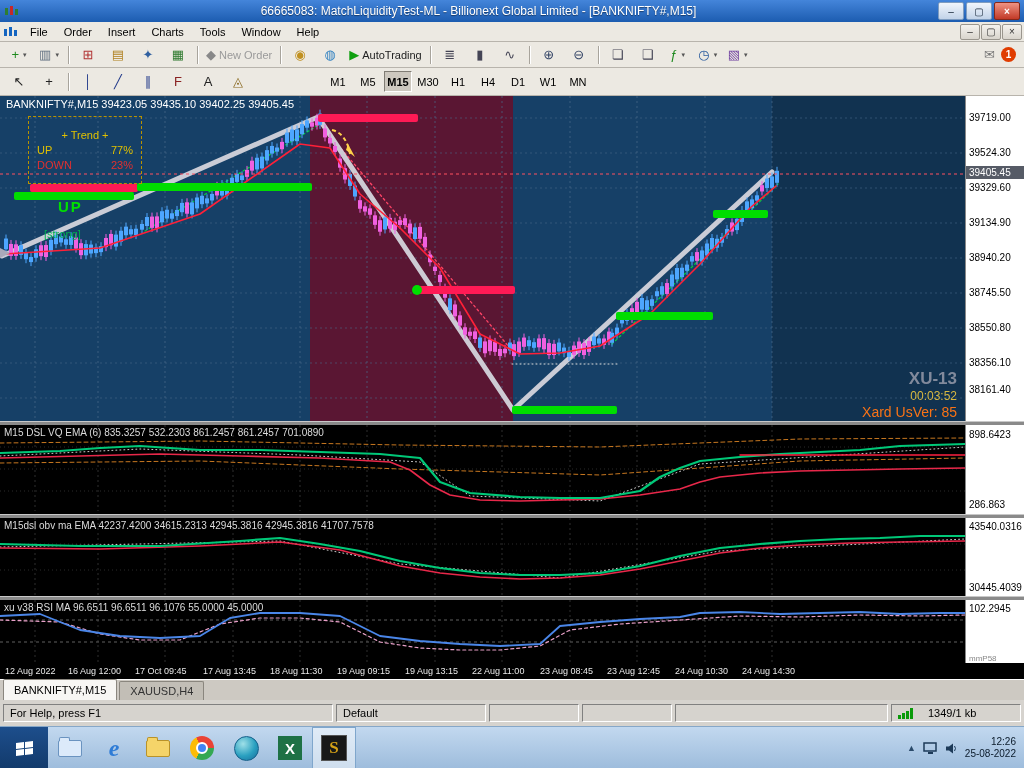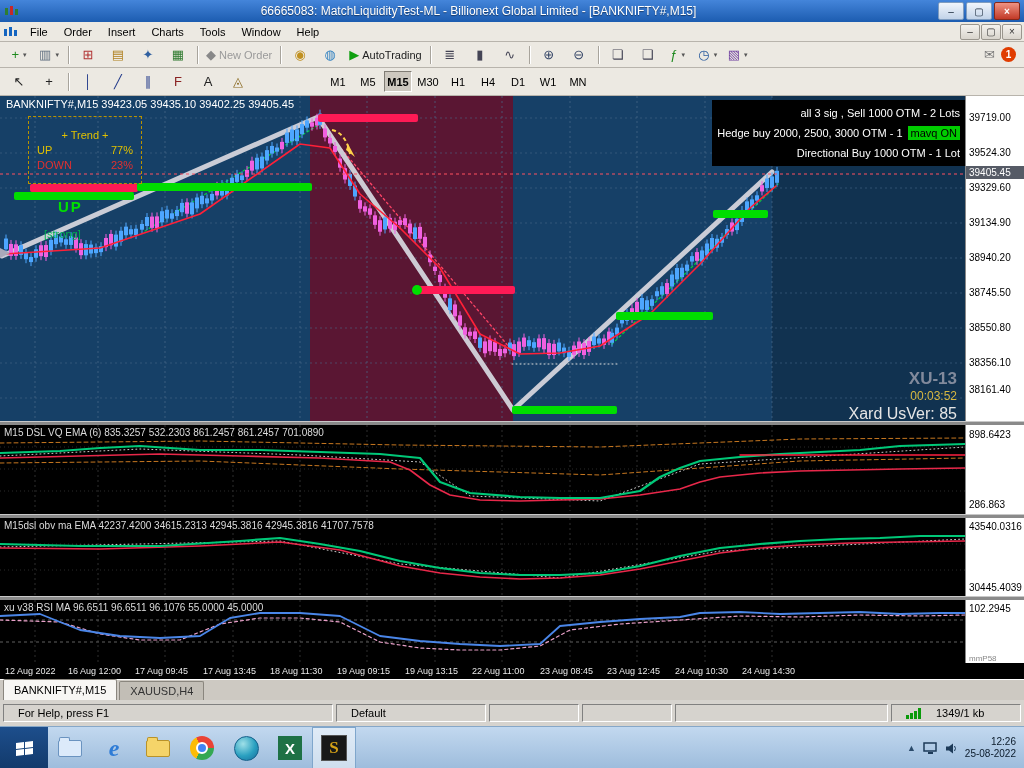--- a/index.html
+++ b/index.html
@@ -53,34 +53,34 @@
   .trendbox{position:absolute;left:28px;top:20px;width:96px;border:1px dashed #b89200;padding:12px 8px;color:#e0c000;font-size:11px}
   .trendbox .trow{display:flex;justify-content:space-between;margin-top:3px}
   .trendbox .down{color:#e23030}
   .bigup{position:absolute;left:58px;top:102px;color:#00e000;font-weight:bold;font-size:15px;letter-spacing:2px}
   .stronglbl{position:absolute;left:44px;top:132px;color:#00b050;font-size:11px}
   .sigbox{position:absolute;right:0;top:4px;background:#000;color:#fff;font-size:11px;text-align:right;padding:3px 5px;line-height:20px;white-space:nowrap}
   .sigchip{display:inline-block;background:#00cc00;color:#000;padding:0 3px;margin-left:5px;line-height:14px}
   .wmark{position:absolute;right:8px;top:272px;text-align:right;line-height:1.25}
   .wm1{font-size:17px;font-weight:bold;color:#828a9c}
   .wm2{font-size:12px;color:#d8b840}
-  .wm3{font-size:16px;color:#e5e5e5}
+  .wm3{font-size:14px;color:#f97316}
 
   
   #time-axis{position:relative;height:16px;background:#000;color:#e8e8e8;font-size:9px}
   #time-axis .tlbl{position:absolute;top:3px;white-space:nowrap}
 
   
   #tabs{height:21px;background:#cdc9c2;border-top:1px solid #fff;display:flex;align-items:flex-end;padding-left:3px;box-sizing:border-box}
   .tab{height:18px;display:flex;align-items:center;padding:0 10px;font-size:11px;border:1px solid #8a867e;border-bottom:none;margin-right:2px;background:#c2beb6;color:#333;border-radius:2px 2px 0 0}
   .tab.active{background:#f7f6f3;color:#000;height:20px}
 
   
   #statusbar{height:26px;background:#d6d3ce;display:flex;align-items:center;padding:2px 3px;box-sizing:border-box;gap:3px}
-  .sseg{height:18px;display:flex;align-items:center;padding:0 14px;border:1px solid;border-color:#808080 #fff #fff #808080;box-sizing:border-box}
+  .sseg{height:18px;display:flex;align-items:center;padding:0 6px;border:1px solid;border-color:#808080 #fff #fff #808080;box-sizing:border-box}
   .sseg.grow{flex:1}
   .conn{display:flex;align-items:center;gap:12px}
 
   
   #taskbar{height:42px;background:linear-gradient(#c2d8ef,#9dbcdc);border-top:1px solid #86a7c8;display:flex;align-items:stretch}
   #start-btn{width:48px;background:linear-gradient(#1d4e8c,#123a6b);display:flex;align-items:center;justify-content:center}
   .winlogo{display:grid;grid-template-columns:8px 8px;grid-template-rows:6px 6px;gap:1px;transform:skewY(-6deg)}
   .winlogo div{background:#fff}
   #task-icons{display:flex;align-items:stretch}
   .tk{width:44px;display:flex;align-items:center;justify-content:center;border:1px solid transparent;box-sizing:border-box}
@@ -635,25 +635,20 @@
               <span>UP</span>
               <span>77%</span>
             </div>
           <div class="trow down">
               <span>DOWN</span>
               <span>23%</span>
             </div>
         </div>
         <div class="bigup">UP</div>
         <div class="stronglbl">[strong]</div>
-        <div class="sigbox">
-          <div>all 3 sig , Sell 1000 OTM - 2 Lots</div>
-          <div><span>Hedge buy 2000, 2500, 3000 OTM - 1</span><span class="sigchip">mavq ON</span></div>
-          <div>Directional Buy 1000 OTM - 1 Lot</div>
-        </div>
         <div class="wmark">
           <div class="wm1">XU-13</div>
           <div class="wm2">00:03:52</div>
           <div class="wm3">Xard UsVer: 85</div>
         </div>
       </div>
       <div id="axis-main" class="axis">
         <div class="price-tag">39405.45</div>
       <div class="albl" style="top: 16px;">39719.00</div>
           <div class="albl" style="top: 51px;">39524.30</div>
@@ -764,21 +759,21 @@
         <div class="albl" style="top:3px">102.2945</div>
         <div class="albl" style="bottom:3px;color:#888;font-size:8px">mmP58</div>
       </div>
     </div>
 
   </div>
 
   <div id="time-axis">
       <span class="tlbl" style="left: 5px;">12 Aug 2022</span>
       <span class="tlbl" style="left: 68px;">16 Aug 12:00</span>
-      <span class="tlbl" style="left: 135px;">17 Aug 09:45</span>
+      <span class="tlbl" style="left: 135px;">17 Oct 09:45</span>
       <span class="tlbl" style="left: 203px;">17 Aug 13:45</span>
       <span class="tlbl" style="left: 270px;">18 Aug 11:30</span>
       <span class="tlbl" style="left: 337px;">19 Aug 09:15</span>
       <span class="tlbl" style="left: 405px;">19 Aug 13:15</span>
       <span class="tlbl" style="left: 472px;">22 Aug 11:00</span>
       <span class="tlbl" style="left: 540px;">23 Aug 08:45</span>
       <span class="tlbl" style="left: 607px;">23 Aug 12:45</span>
       <span class="tlbl" style="left: 675px;">24 Aug 10:30</span>
       <span class="tlbl" style="left: 742px;">24 Aug 14:30</span>
     </div>

